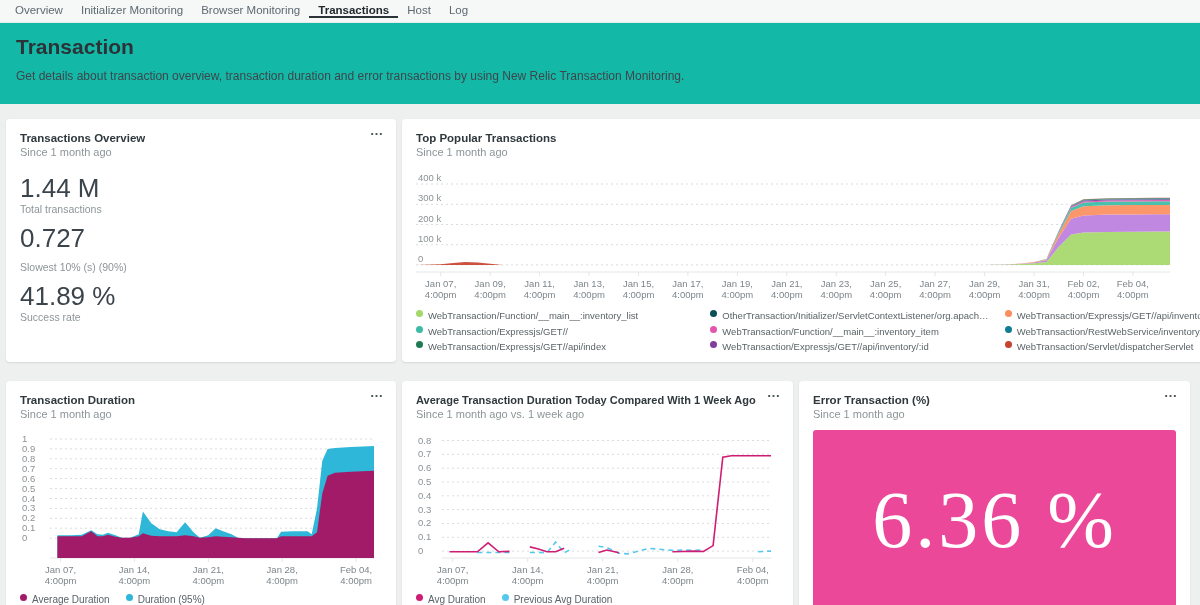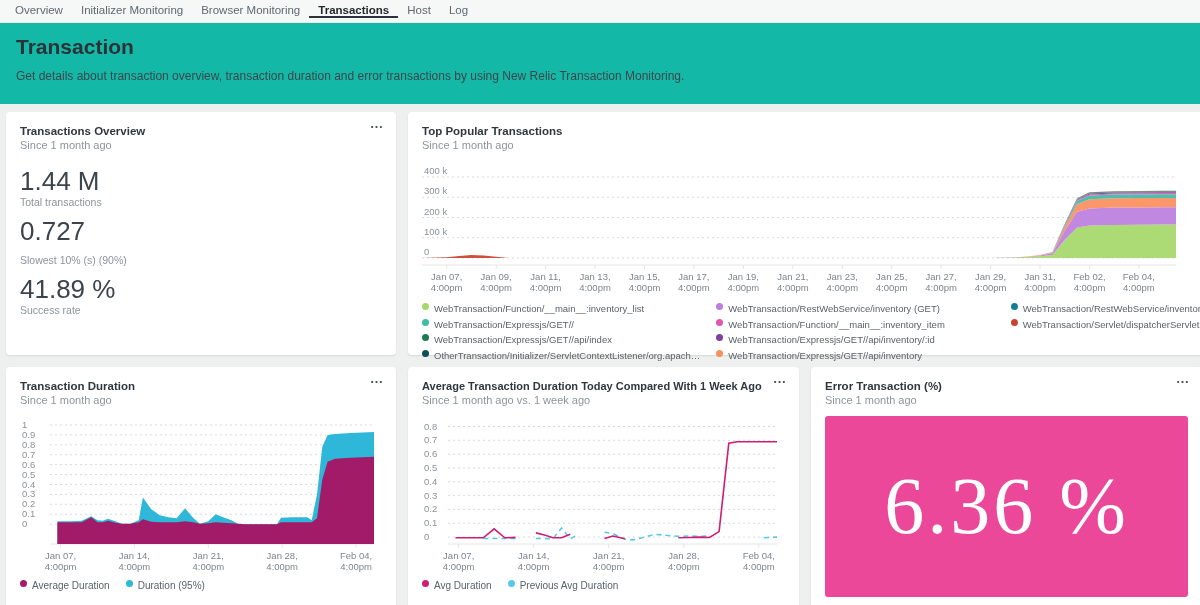--- a/index.html
+++ b/index.html
@@ -13,21 +13,21 @@
     color:#5d6a72; cursor:pointer; border-bottom:2px solid transparent; }
   .nav .tab.active { color:#22292e; font-weight:700; border-bottom-color:#2b3338; }
 
   
   .pagehead { background:#14b8a6; padding:12px 16px 16px 16px; height:81px; }
   .pagehead h1 { font-size:21px; font-weight:700; color:#2b3338; margin-bottom:10px; }
   .pagehead p { font-size:12px; color:#3e464c; }
 
   
   .grid { padding:8px 6px 0 6px; display:flex; flex-direction:column; gap:12px; }
-  .row { display:flex; gap:12px; }
+  .row { display:flex; gap:6px;margin-top:7px; }
   .panel { background:#fff; border-radius:4px; box-shadow:0 1px 2px rgba(0,0,0,.10);
     padding:13px 14px; position:relative; }
   .r1 .panel { height:243px; }
   .r2 .panel { height:250px; }
   .p-overview, .p-duration { width:390px; flex:none; }
   .p-top { flex:1; }
   .p-avg, .p-error { width:391px; flex:none; }
 
   .ptitle { font-size:11.5px; font-weight:700; color:#2f383d; white-space:nowrap;
     overflow:hidden; }
@@ -195,24 +195,20 @@
           </span>
           <span class="lg">
             <i style="background:#1e7a55"></i>
             <span>WebTransaction/Expressjs/GET//api/index</span>
           </span>
           <span class="lg">
             <i style="background:#0b4f58"></i>
             <span>OtherTransaction/Initializer/ServletContextListener/org.apach…</span>
           </span>
           <span class="lg">
-            <i style="background:#bc7ede"></i>
-            <span>WebTransaction/RestWebService/inventory (GET)</span>
-          </span>
-          <span class="lg">
             <i style="background:#e356ab"></i>
             <span>WebTransaction/Function/__main__:inventory_item</span>
           </span>
           <span class="lg">
             <i style="background:#7e3f9d"></i>
             <span>WebTransaction/Expressjs/GET//api/inventory/:id</span>
           </span>
           <span class="lg">
             <i style="background:#fc8d5e"></i>
             <span>WebTransaction/Expressjs/GET//api/inventory</span>

